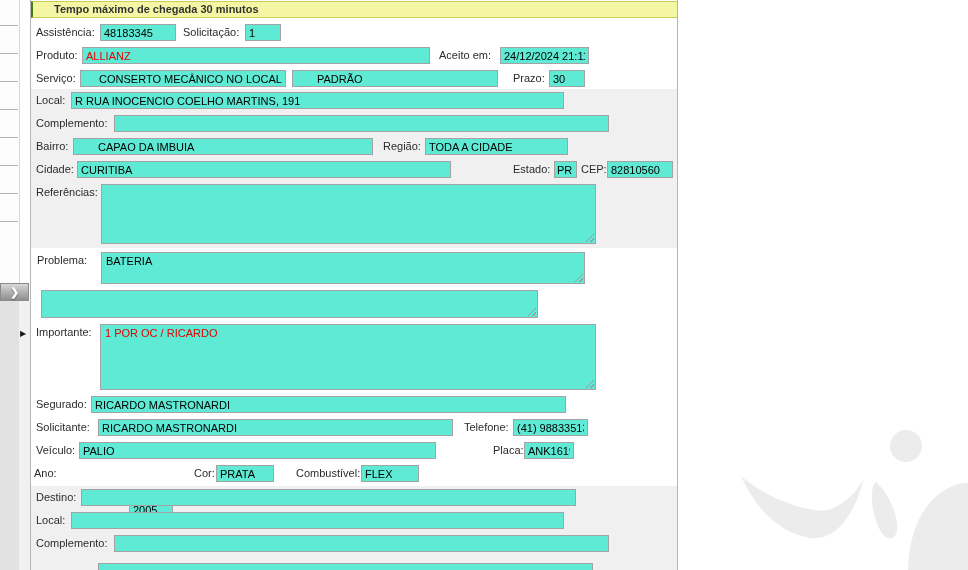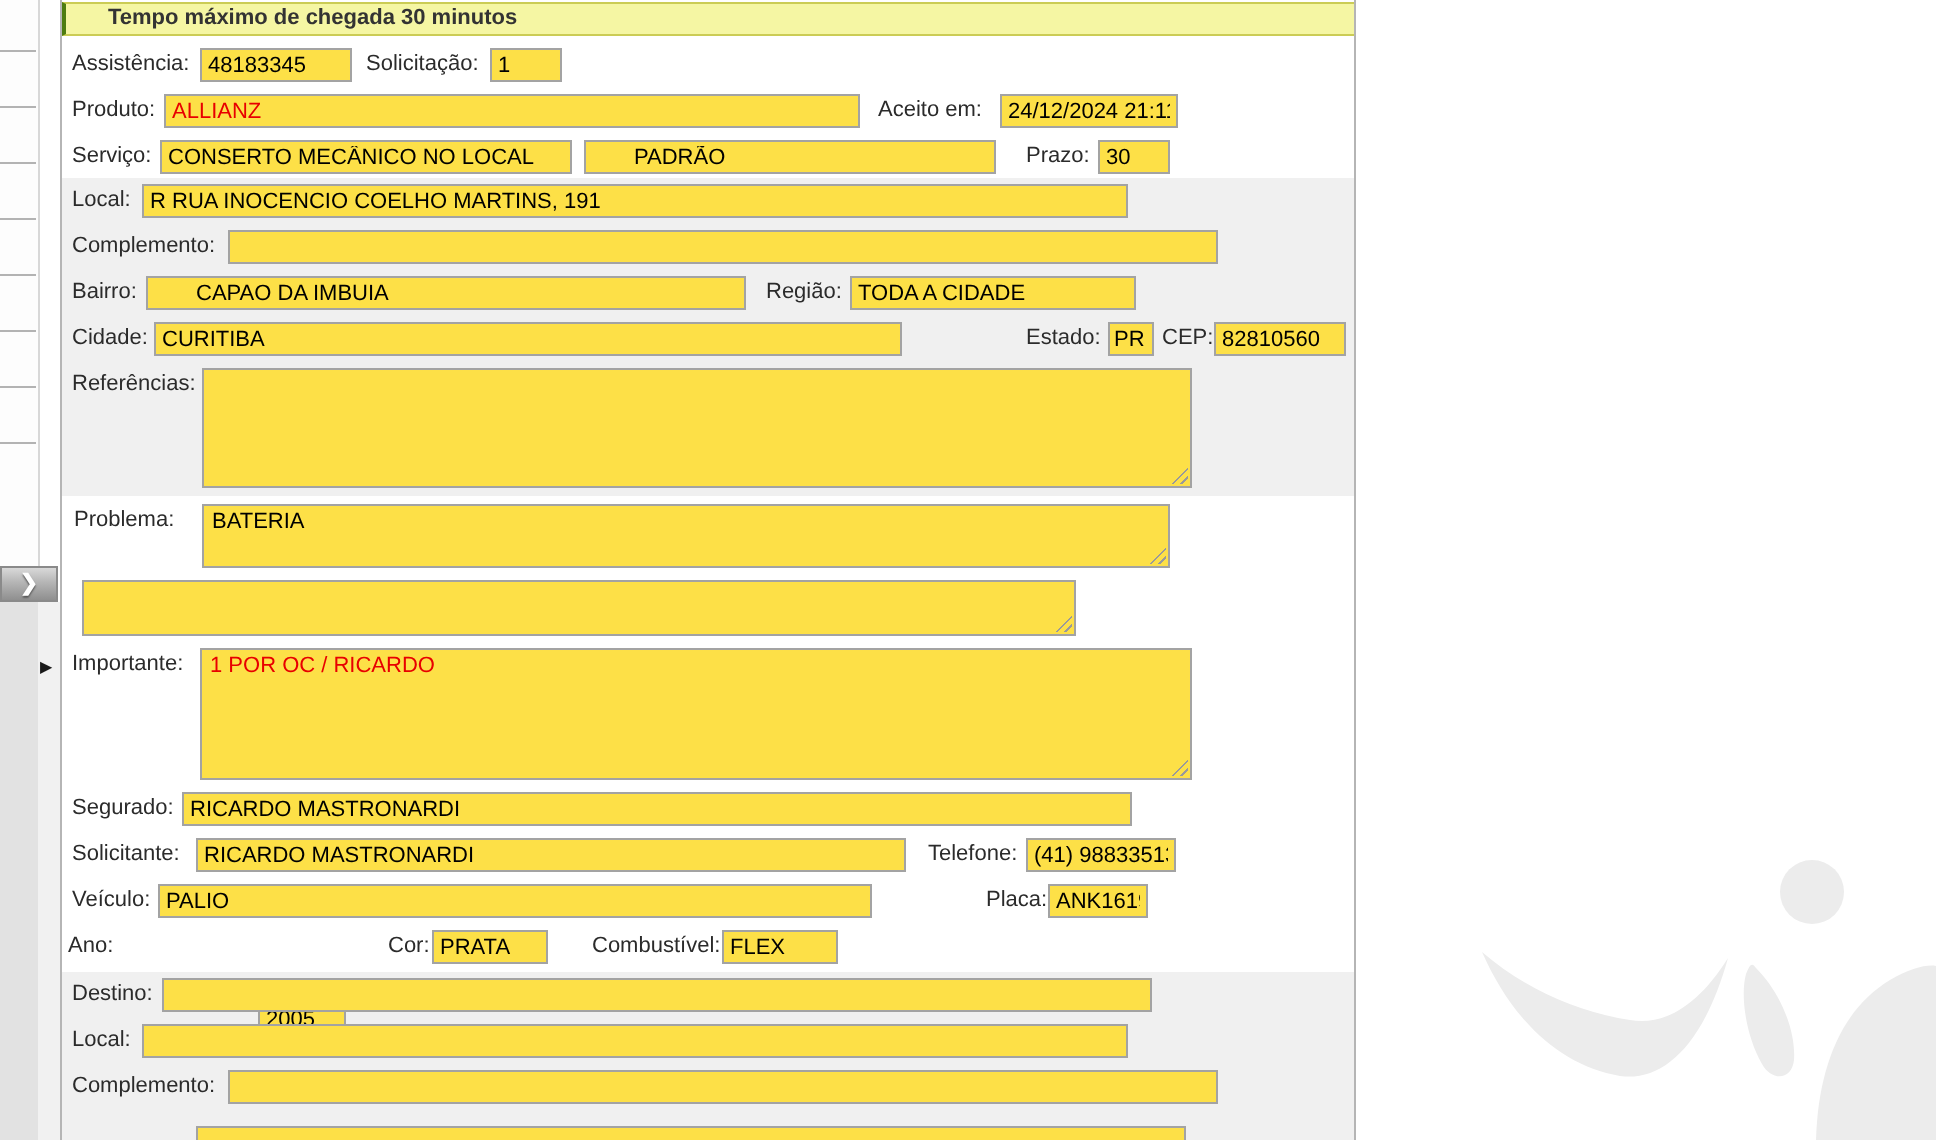--- a/index.html
+++ b/index.html
@@ -31,21 +31,21 @@
     background:var(--banner-bg);border-top:1px solid var(--banner-border);border-bottom:1px solid var(--banner-border);
     border-left:2px solid #4d7c0f;
     font-weight:bold;color:#333;line-height:15px;padding-left:21px;
   }
   .sect{position:absolute;left:0;right:0;background:var(--section-bg);}
   .sect1{top:89px;height:159px;}
   .sect2{top:486px;height:84px;}
   .lbl{position:absolute;color:#2b2b2b;white-space:nowrap;line-height:13px;}
   .fld{
     position:absolute;box-sizing:border-box;height:17px;
-    border:1px solid var(--input-border);background:#fde047;
+    border:1px solid var(--input-border);background:#5eead4;
     font-family:"Liberation Sans",sans-serif;font-size:11px;color:#000;
     padding:1px 3px;outline:none;
   }
   textarea.fld{height:auto;resize:none;padding:2px 4px;overflow:hidden;line-height:13px;}
   .red{color:var(--red);}
   .grip{
     position:absolute;width:9px;height:9px;
     background:repeating-linear-gradient(-45deg,transparent 0 2px,#9a9a9a 2px 3px);
     clip-path:polygon(100% 0,100% 100%,0 100%);
   }
@@ -75,21 +75,21 @@
   <input class="fld" style="left: 69px; top: 24px; width: 76px;" value="48183345">
   <span class="lbl" style="left:152px;top:26px">Solicitação:</span>
   <input class="fld" style="left: 214px; top: 24px; width: 36px;" value="1">
 
   <span class="lbl" style="left:5px;top:49px">Produto:</span>
   <input class="fld red" style="left: 51px; top: 47px; width: 348px;" value="ALLIANZ">
   <span class="lbl" style="left:408px;top:49px">Aceito em:</span>
   <input class="fld" style="left: 469px; top: 47px; width: 89px;" value="24/12/2024 21:11">
 
   <span class="lbl" style="left:5px;top:72px">Serviço:</span>
-  <input class="fld" style="left: 49px; top: 70px; width: 206px;" value="CONSERTO MECÂNICO NO LOCAL">
+  <input class="fld" style="left: 49px; top: 70px; width: 206px; text-align: right;" value="CONSERTO MECÂNICO NO LOCAL">
   <input class="fld" style="left: 261px; top: 70px; width: 206px; padding-left: 24px;" value="PADRÃO">
   <span class="lbl" style="left:482px;top:72px">Prazo:</span>
   <input class="fld" style="left: 518px; top: 70px; width: 36px;" value="30">
 
   <span class="lbl" style="left:5px;top:94px">Local:</span>
   <input class="fld" style="left: 40px; top: 92px; width: 493px;" value="R RUA INOCENCIO COELHO MARTINS, 191">
 
   <span class="lbl" style="left:5px;top:117px">Complemento:</span>
   <input class="fld" style="left: 83px; top: 115px; width: 495px;" value="">
 

